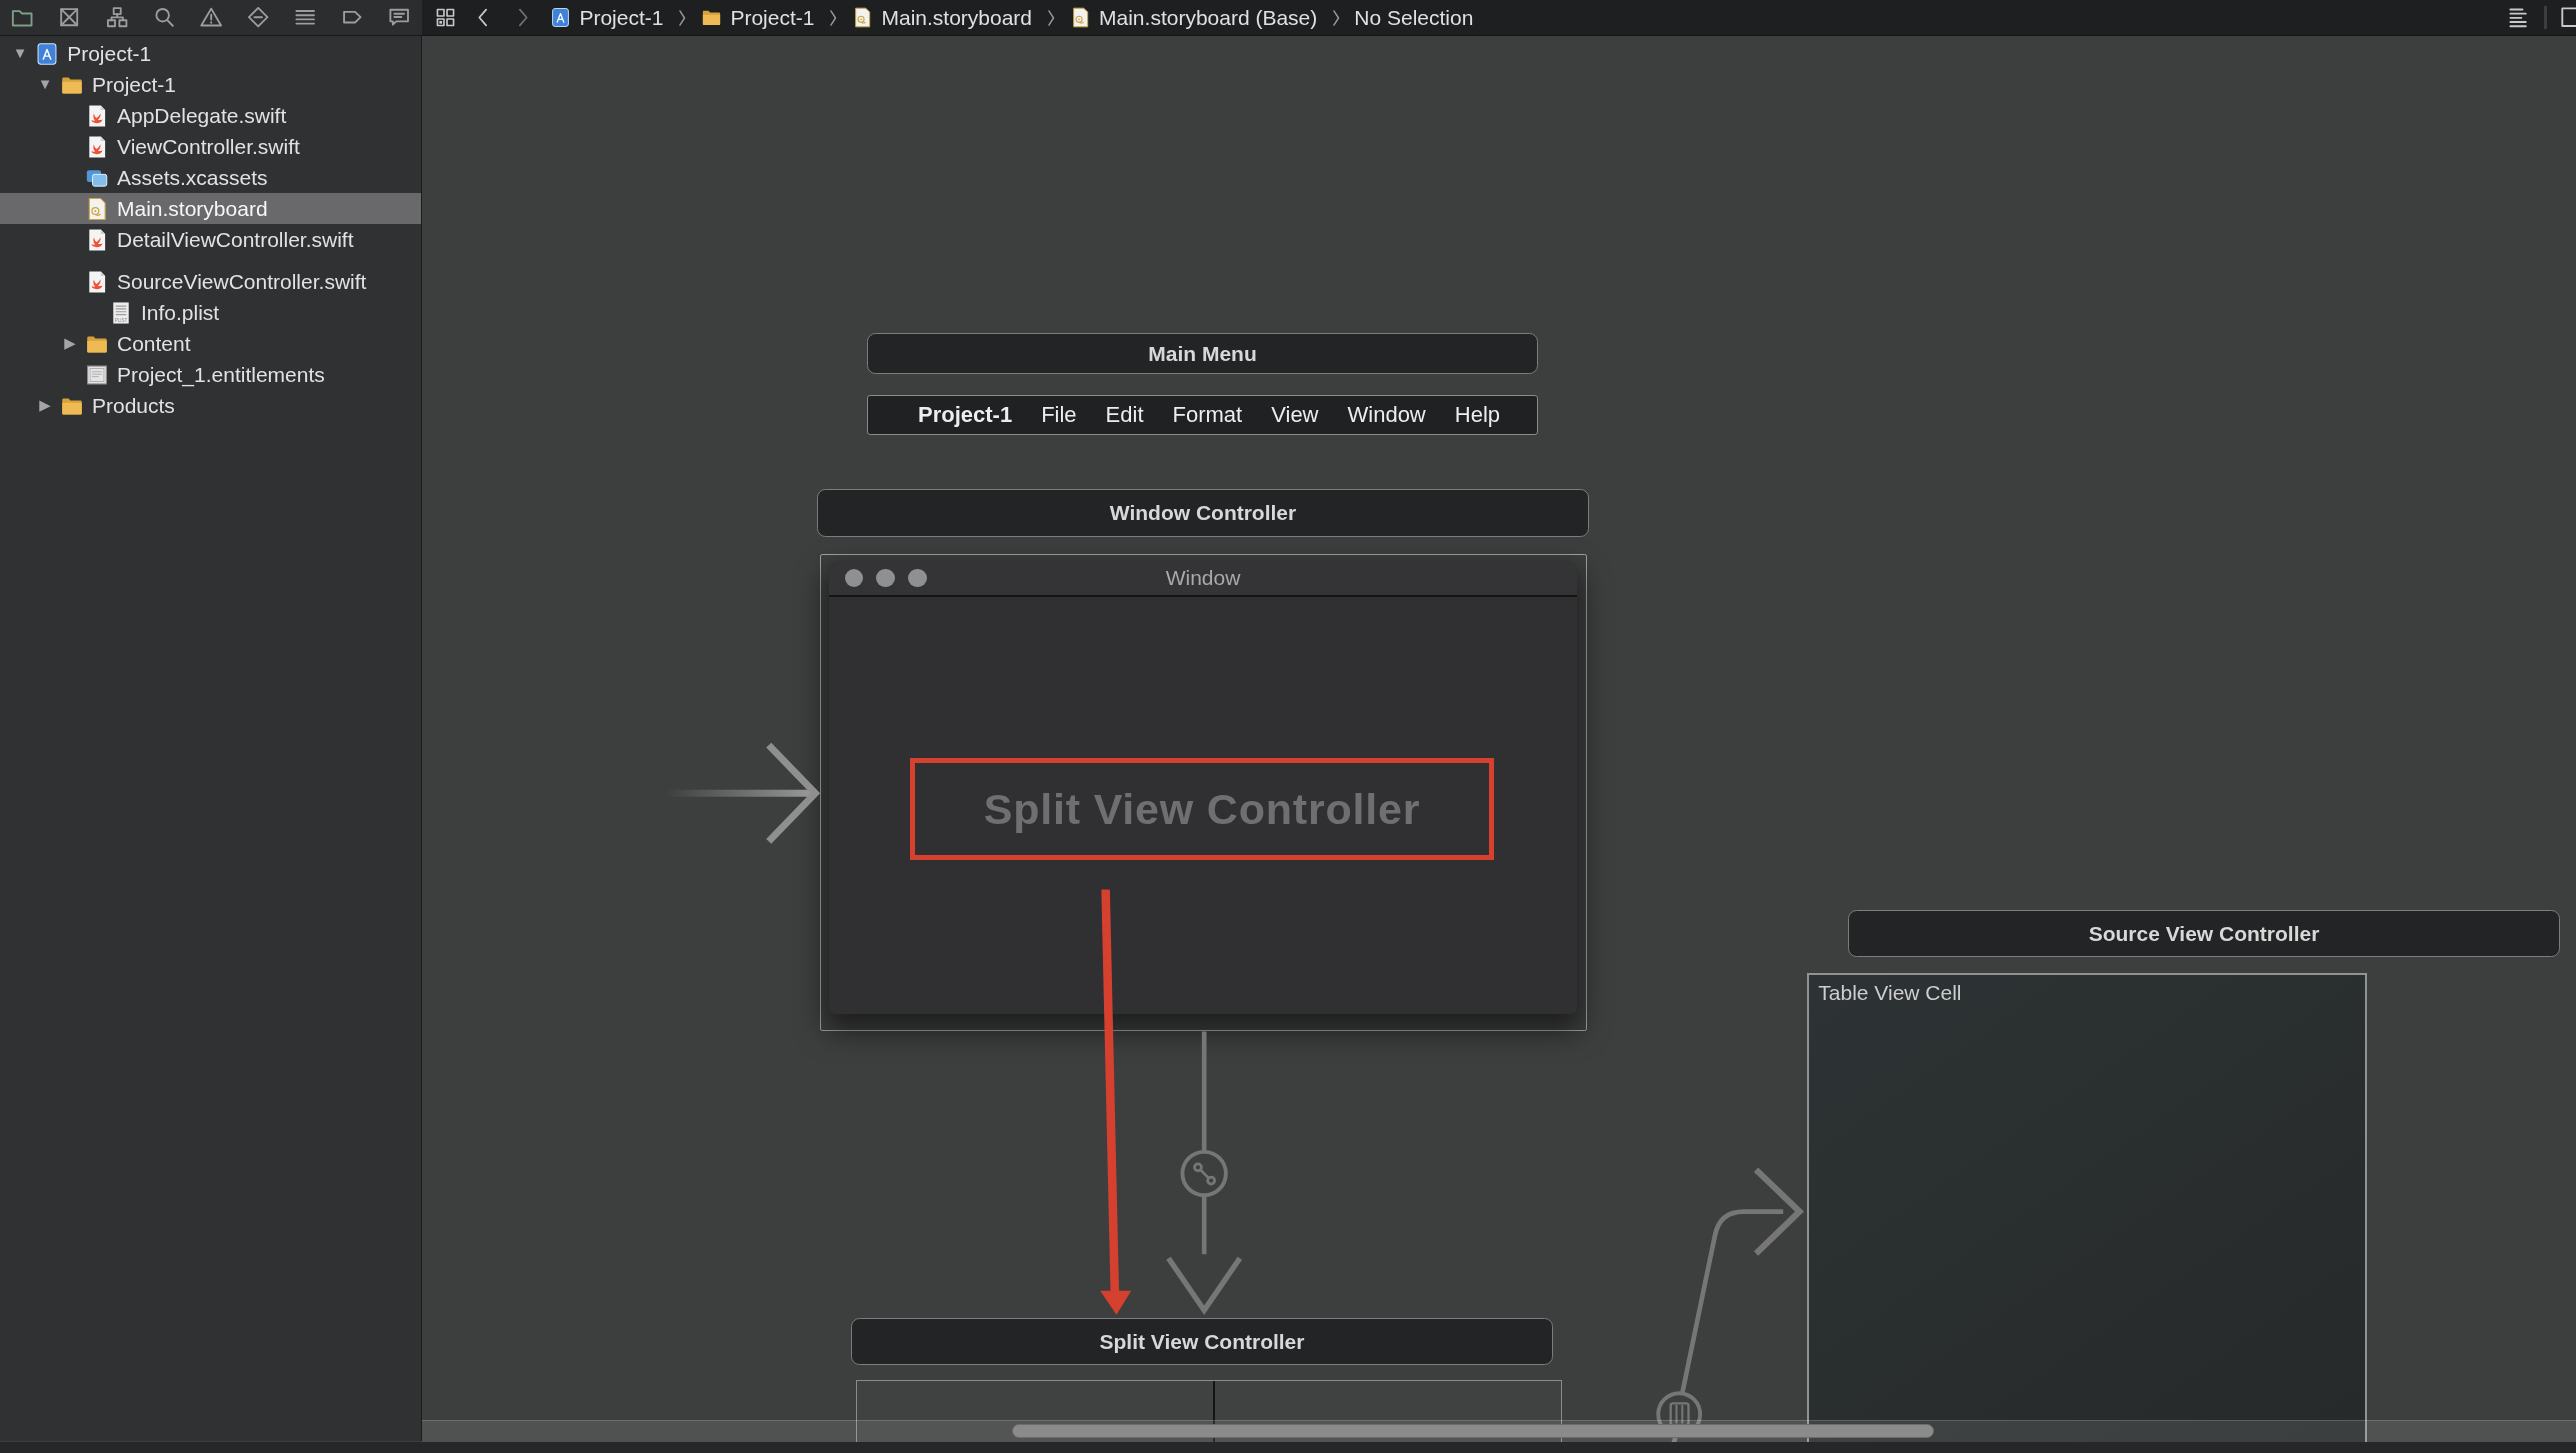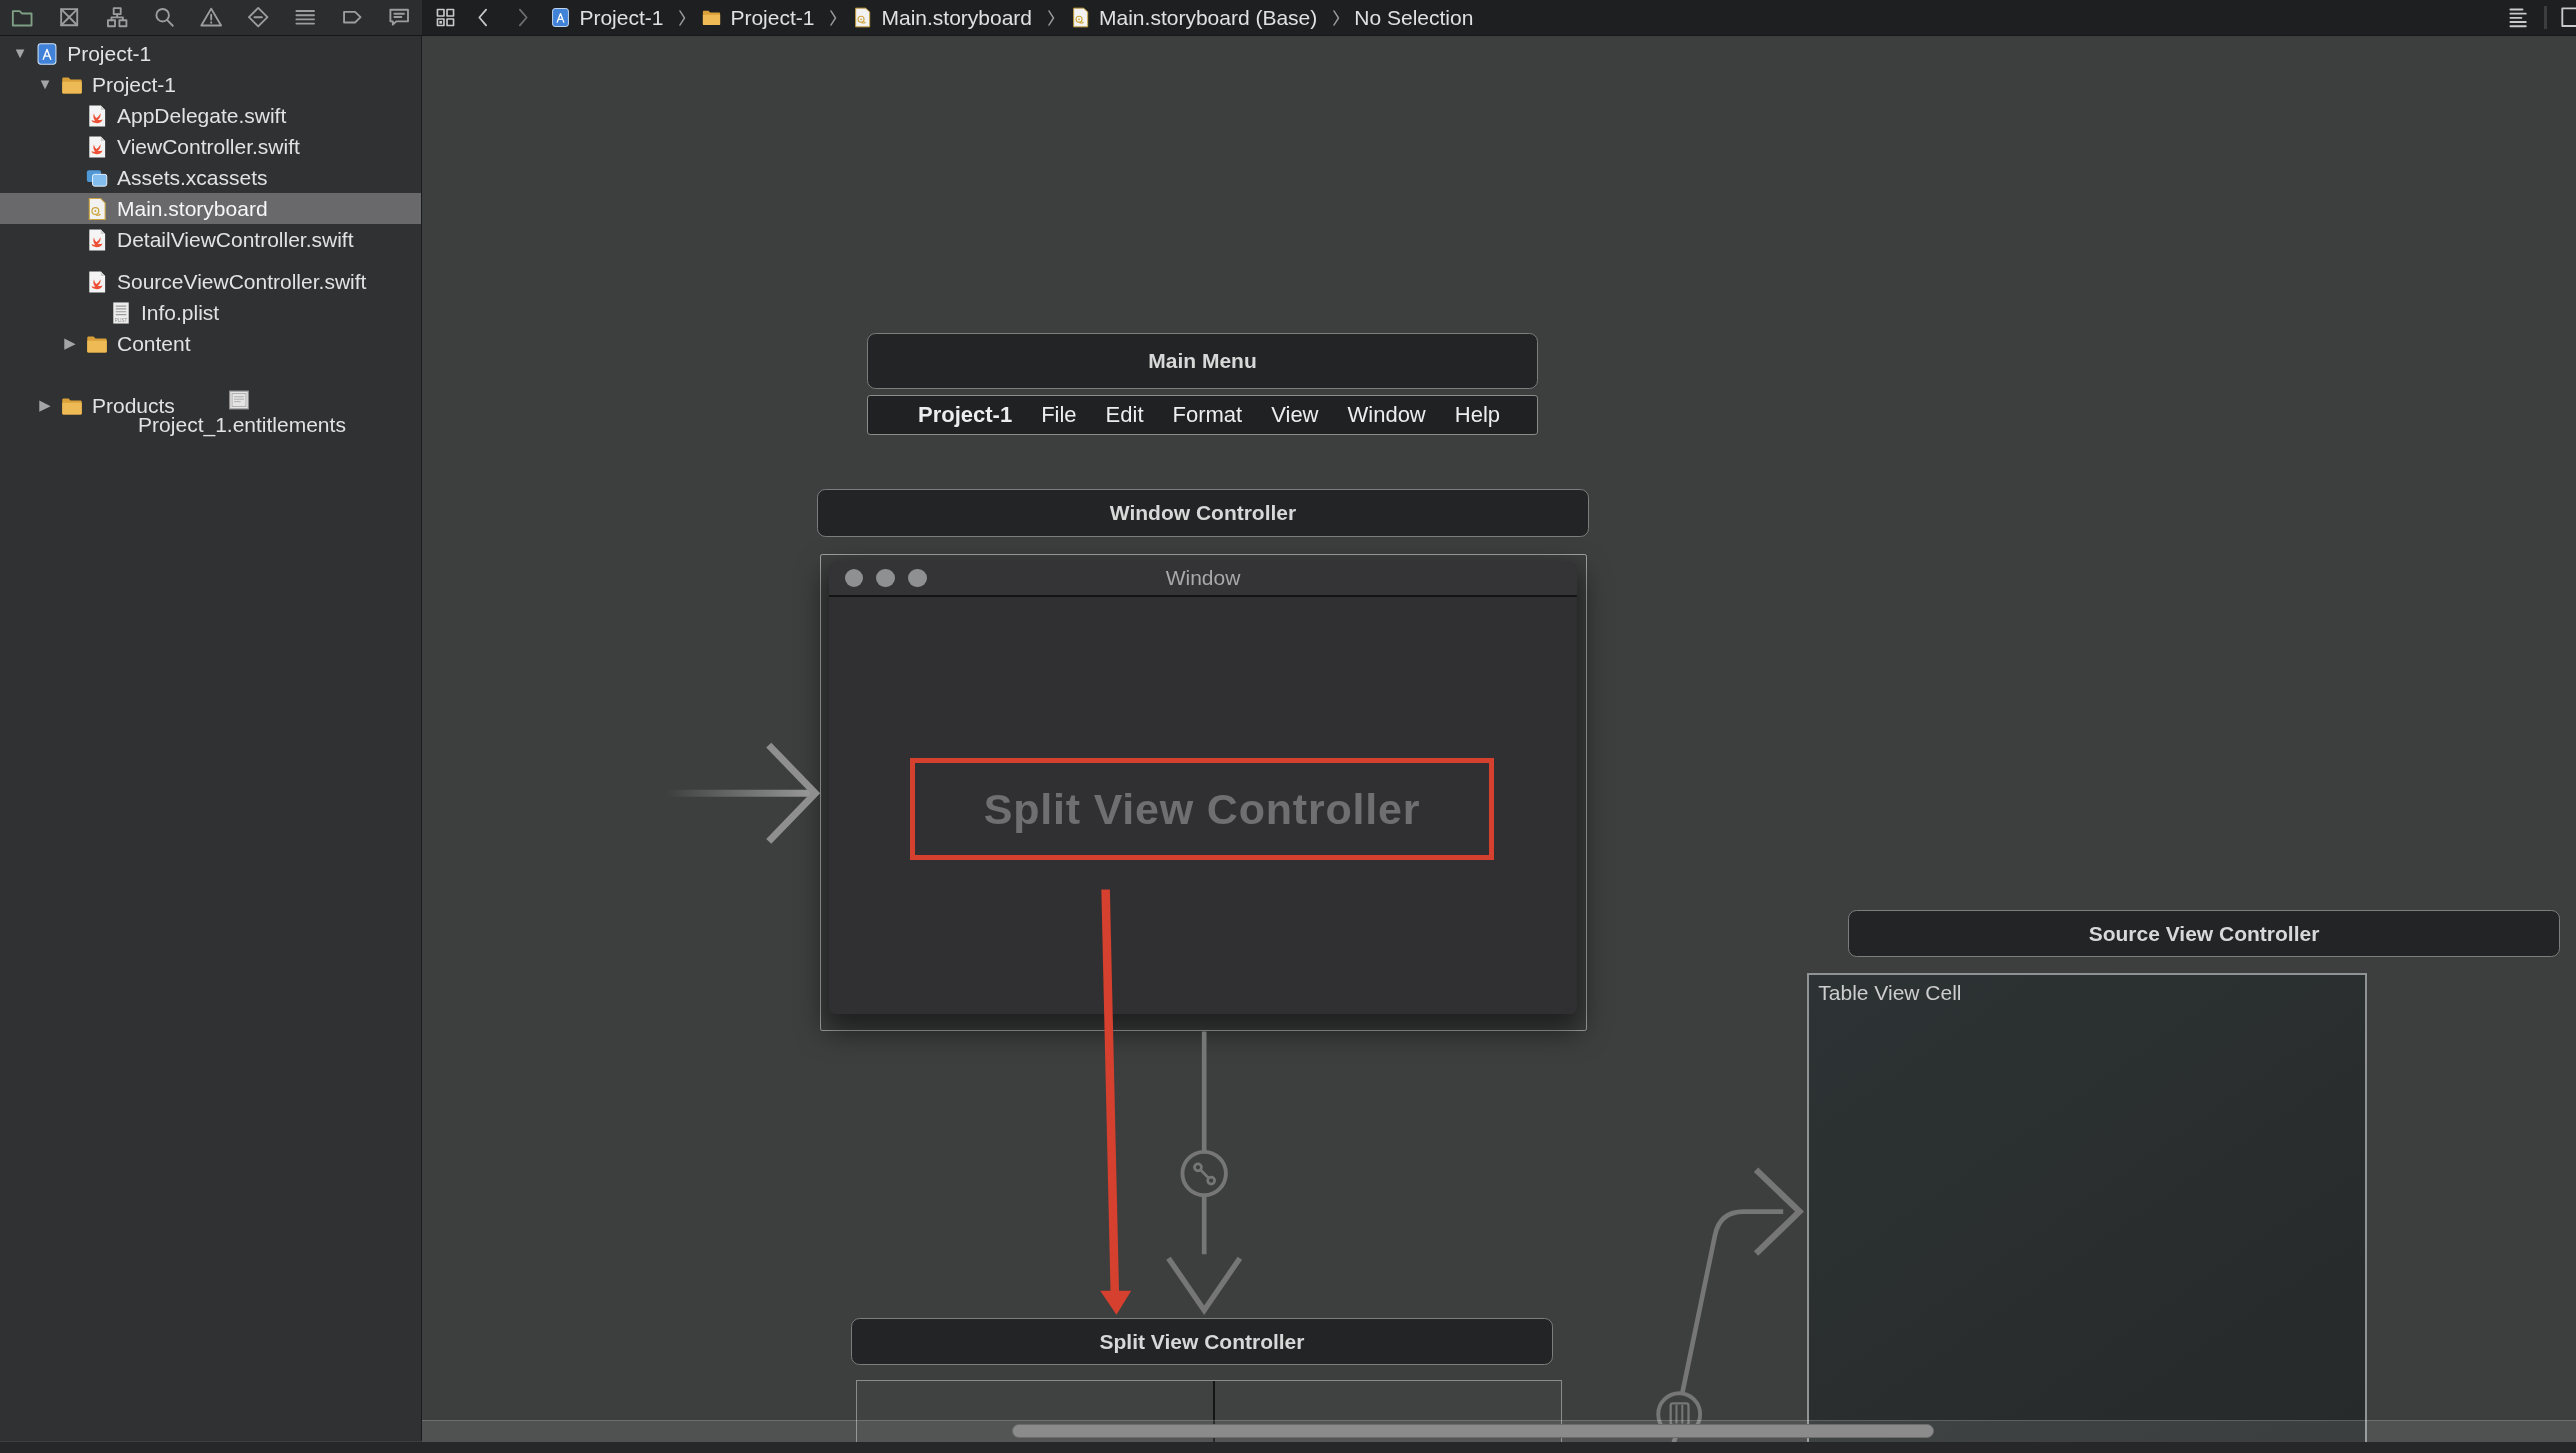--- a/index.html
+++ b/index.html
@@ -27,21 +27,21 @@
   
   #sidebar{position:absolute;left:0;top:36px;width:422px;height:1405px;background:#2f3132;border-right:1.6px solid #1b1c1d;box-sizing:border-box;padding-top:2.3px;}
   .srow{height:31px;display:flex;align-items:center;font-size:21px;color:#e2e2e3;white-space:nowrap;box-sizing:border-box;}
   .srow.selected{background:#69696c;color:#f6f6f6;}
   .disclosure{width:28px;flex:0 0 28px;text-align:center;font-size:14.8px;color:#a4a5a6;line-height:1;}
   .ficon{width:26px;height:26px;flex:0 0 26px;display:inline-flex;align-items:center;justify-content:center;}
   .flabel{margin-left:7px;}
   
   .sbar{position:absolute;background:#232425;border:1.6px solid #7d7d7d;border-radius:8.5px;box-sizing:border-box;
         display:flex;align-items:center;justify-content:center;color:#d8d8d8;font-weight:bold;font-size:21px;}
-  #mainmenu-bar{left:867px;top:333px;width:671px;height:56px;}
+  #mainmenu-bar{left:867px;top:333px;width:671px;height:41px;}
   #menubar{position:absolute;left:867px;top:395px;width:671px;height:40px;background:#202122;border:1.6px solid #8c8c8c;border-radius:3.1px;box-sizing:border-box;display:flex;align-items:center;padding-left:50px;gap:29px;}
   .mi{font-size:22px;color:#ededed;white-space:nowrap;}
   .mi.bold{font-weight:bold;}
   #wc-bar{left:817px;top:489px;width:772px;height:48px;}
   #window-frame{position:absolute;left:820px;top:554px;width:767px;height:477px;border:1.6px solid rgba(195,196,197,.75);border-radius:2.3px;box-sizing:border-box;}
   #window{position:absolute;left:829px;top:561px;width:748px;height:453px;background:#302f31;border-radius:11px 11px 6.2px 6.2px;box-shadow:0 12.4px 28px 4.7px rgba(0,0,0,.5);}
   #window-titlebar{height:34px;background:#343335;border-bottom:2.3px solid #141414;border-radius:11px 11px 0 0;display:flex;align-items:center;position:relative;}
   #traffic{position:absolute;left:15.5px;top:0;height:34px;display:flex;align-items:center;gap:13.2px;}
   .tl{width:18.6px;height:18.6px;border-radius:50%;background:#8f9092;}
   #window-title{width:100%;text-align:center;font-size:21px;color:#a9a9ab;}
@@ -326,21 +326,21 @@
       <div class="srow" style="padding-left: 56px;">
         <span class="disclosure">▶</span>
         <span class="ficon">
           <svg width="26" height="26" viewBox="0 0 32 32" fill="none" xmlns="http://www.w3.org/2000/svg">
             <path d="M4 8.3c0-.9.7-1.6 1.6-1.6h6.2l2.3 2.4h12.3c.9 0 1.6.7 1.6 1.6v14.2c0 .9-.7 1.6-1.6 1.6H5.6c-.9 0-1.6-.7-1.6-1.6z" fill="#d99f38"></path>
             <path d="M4 12h24v12.9c0 .9-.7 1.6-1.6 1.6H5.6c-.9 0-1.6-.7-1.6-1.6z" fill="#edba55"></path>
           </svg>
         </span>
         <span class="flabel">Content</span>
       </div>
-      <div class="srow" style="padding-left: 56px; flex-direction: column;">
+      <div class="srow" style="padding-left: 56px;">
         <span class="disclosure"></span>
         <span class="ficon">
           <svg width="26" height="26" viewBox="0 0 32 32" fill="none" xmlns="http://www.w3.org/2000/svg">
             <rect x="4.5" y="5" width="23" height="22" fill="#e4e4e4" stroke="#8f8f8f" stroke-width="1.4"></rect>
             <rect x="7.5" y="8" width="17" height="16" fill="none" stroke="#b0b0b0" stroke-width="1.2"></rect>
             <path d="M10 12h12M10 15h12M10 18h8" stroke="#a9a9a9" stroke-width="1.1"></path>
           </svg>
         </span>
         <span class="flabel">Project_1.entitlements</span>
       </div>

